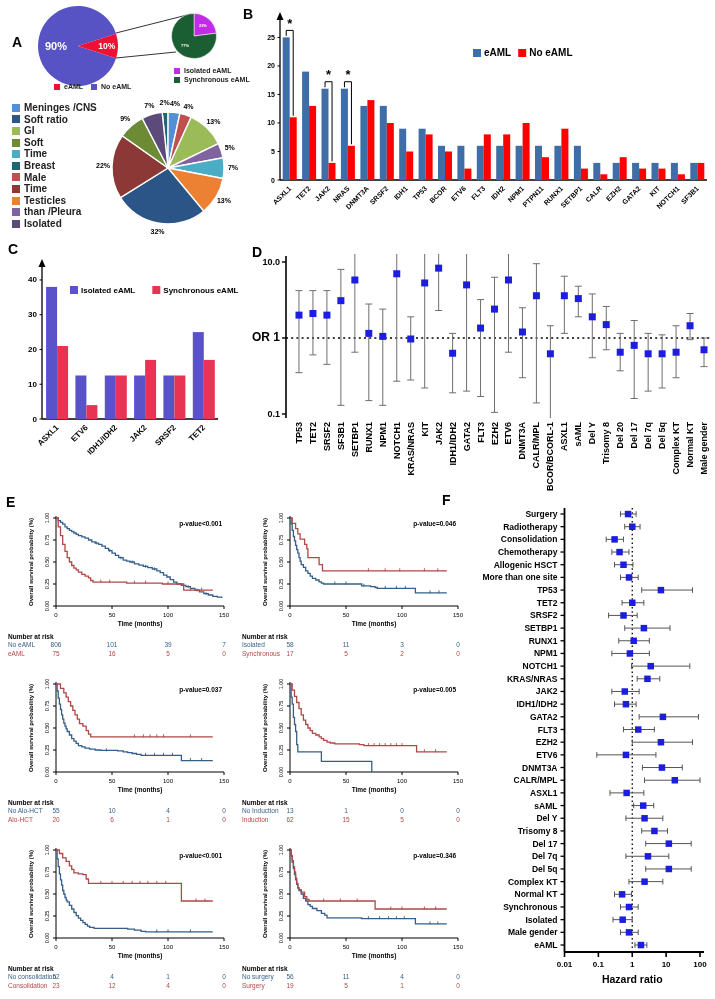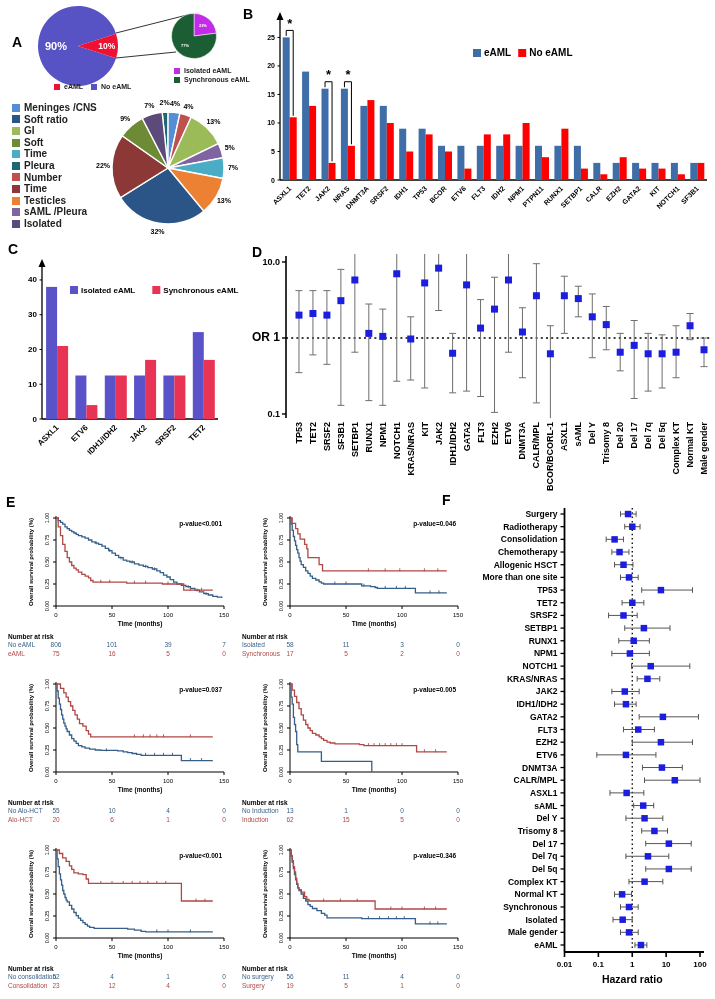--- a/index.html
+++ b/index.html
@@ -79,37 +79,37 @@
       <div class="lgrow">
         <span class="sq" style="background: rgb(109, 138, 53);"></span>
         <span>Soft</span>
       </div>
       <div class="lgrow">
         <span class="sq" style="background: rgb(75, 172, 198);"></span>
         <span>Time</span>
       </div>
       <div class="lgrow">
         <span class="sq" style="background: rgb(31, 102, 116);"></span>
-        <span>Pleura</span>
+        <span>Breast</span>
       </div>
       <div class="lgrow">
         <span class="sq" style="background: rgb(192, 80, 77);"></span>
-        <span>Number</span>
+        <span>Male</span>
       </div>
       <div class="lgrow">
         <span class="sq" style="background: rgb(140, 56, 54);"></span>
         <span>Time</span>
       </div>
       <div class="lgrow">
         <span class="sq" style="background: rgb(236, 128, 51);"></span>
         <span>Testicles</span>
       </div>
       <div class="lgrow">
         <span class="sq" style="background: rgb(128, 100, 162);"></span>
-        <span>sAML /Pleura</span>
+        <span>than /Pleura</span>
       </div>
       <div class="lgrow">
         <span class="sq" style="background: rgb(91, 74, 122);"></span>
         <span>Isolated</span>
       </div>
     </div>
   <svg id="pa-organ" style="left:94px;top:94px;" width="156" height="150">
       <path d="M74,74L68.15,18.31A56,56 0 0 1 74.10,18.00Z" fill="#1f6674" stroke="#fff" stroke-width="1.4"></path>
       <text x="70.65576973236865" y="11.419420156595498" font-size="7" font-weight="bold" fill="#000" text-anchor="middle">2%</text>
       <path d="M74,74L74.10,18.00A56,56 0 0 1 85.93,19.29Z" fill="#558ed5" stroke="#fff" stroke-width="1.4"></path>

